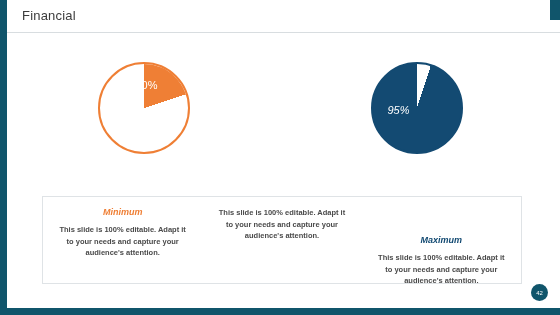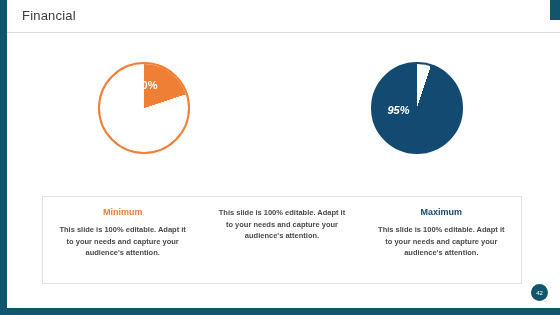--- a/index.html
+++ b/index.html
@@ -69,21 +69,21 @@
   }
   .donut {
     width: 92px;
     height: 92px;
     border-radius: 50%;
     position: relative;
   }
   .slice-label {
     position: absolute;
     font-size: 11px;
-    font-weight: bold;
+    font-weight: normal;
     color: #ffffff;
   }
   
   #chart-1 .donut {
     border: 2px solid #ef7f35;
     background: #ffffff;
     box-sizing: border-box;
   }
   #chart-1 .wedge {
     position: absolute;
@@ -141,30 +141,31 @@
   .legend-col {
     flex: 1;
     padding: 10px 14px 0 14px;
     text-align: center;
     box-sizing: border-box;
   }
   .legend-head {
     font-size: 9px;
     font-weight: bold;
     margin-bottom: 7px;
+    font-style: italic;
   }
   .legend-body {
     font-size: 7.5px;
     line-height: 1.55;
     color: #4a4a4a;
     font-weight: bold;
   }
   .c-orange { color: #ef7f35; }
   .c-blue   { color: #3d9bd6; }
-  .c-navy   { color: #134a72; }
+  .c-navy   { color: #134a72; margin-top: 28px; }
 
   
   .page-badge {
     position: absolute;
     right: 12px; bottom: 14px;
     width: 17px; height: 17px;
     border-radius: 50%;
     background: #10556b;
     color: #ffffff;
     font-size: 6px;

